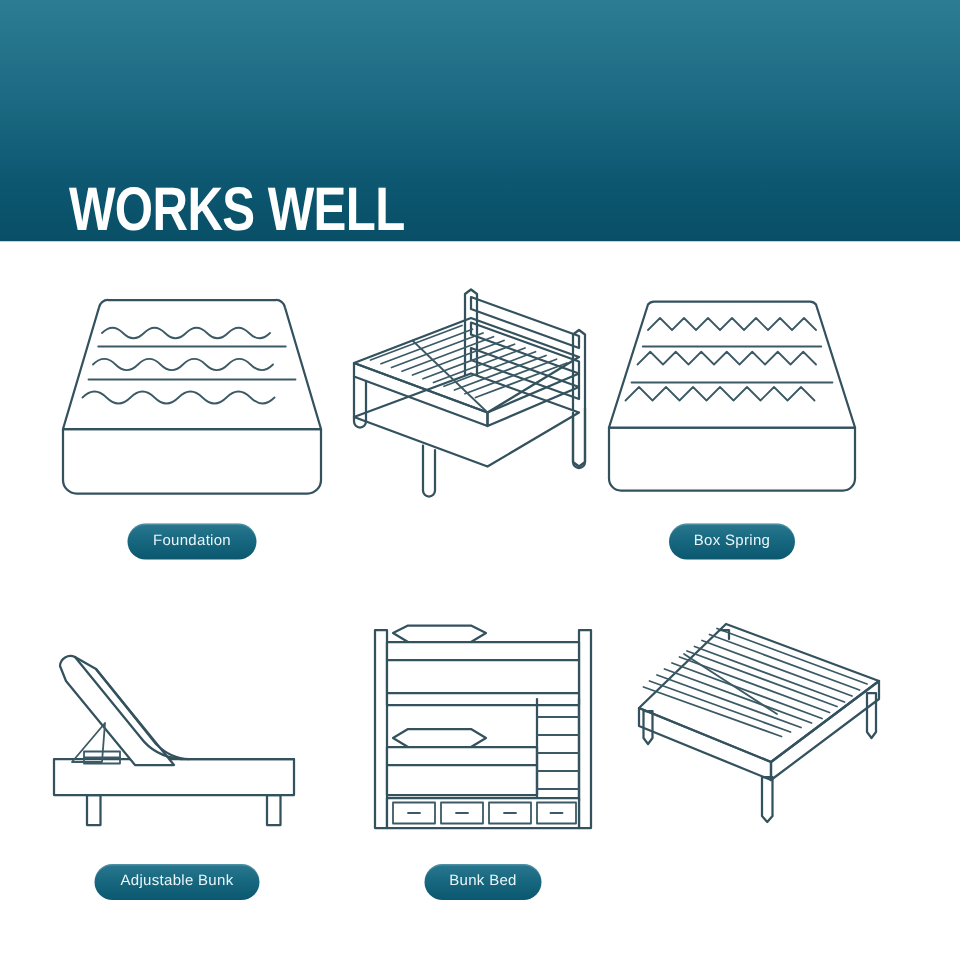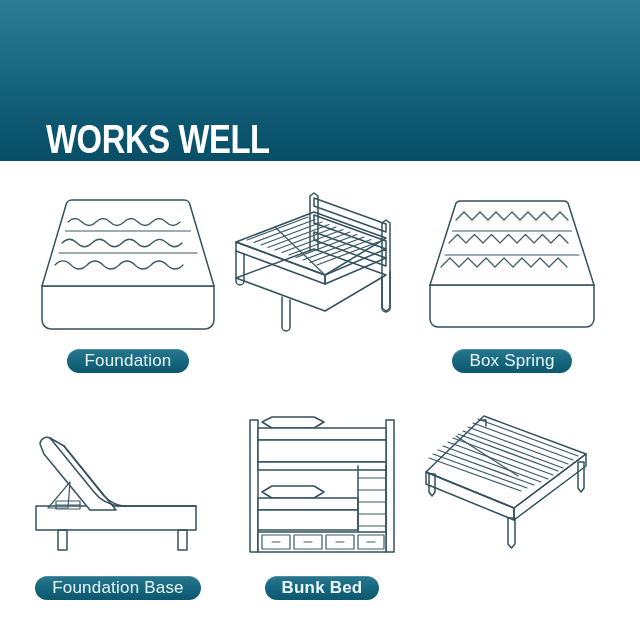--- a/index.html
+++ b/index.html
@@ -82,21 +82,21 @@
     top: 170px;
     width: 200px;
     text-align: center;
   }
   .pill {
     display: inline-block;
     padding: 4px 17px 5px 17px;
     border-radius: 14px;
     background: linear-gradient(180deg, #2a7890 0%, #176880 45%, #0b586f 100%);
     color: #eaf5f8;
-    font-size: 17px;
+    font-size: 10px;
     line-height: 15px;
     letter-spacing: 0.2px;
     white-space: nowrap;
     box-shadow: inset 0 1px 0 rgba(255,255,255,0.18);
   }
 
   
   .ln {
     fill: none;
     stroke: #33525e;
@@ -184,21 +184,21 @@
 
           <path class="ln-thin" d="M53 48 l50 48"></path>
 
           <path class="ln" d="M14 72 v30 a4 4 0 0 0 8 0 v-27"></path>
           <path class="ln" d="M60 118 v30 a4 4 0 0 0 8 0 v-27"></path>
           <path class="ln" d="M160 96 v33 a4 4 0 0 0 8 0 v-36"></path>
         </svg>
       </div>
     </div>
 
-    <div class="cell" style="left:412px; top:18px;">
+    <div class="cell" style="left:388px; top:18px;">
       <div class="art">
         <svg viewBox="0 0 200 172" xmlns="http://www.w3.org/2000/svg">
 
           <path class="ln fillw" d="M18 106 h164 v34 a8 8 0 0 1 -8 8 h-148 a8 8 0 0 1 -8 -8 z"></path>
 
           <path class="ln fillw" d="M48 22 h104 a5 5 0 0 1 4 2 l26 82 h-164 l26 -82 a5 5 0 0 1 4 -2 z"></path>
 
           <path class="ln-thin" d="M44 41 l8 -8 l8 8 l8 -8 l8 8 l8 -8 l8 8 l8 -8 l8 8 l8 -8 l8 8 l8 -8 l8 8 l8 -8 l8 8"></path>
           <path class="ln-thin" d="M37 64 l8.5 -8.5 l8.5 8.5 l8.5 -8.5 l8.5 8.5 l8.5 -8.5 l8.5 8.5 l8.5 -8.5 l8.5 8.5 l8.5 -8.5 l8.5 8.5 l8.5 -8.5 l8.5 8.5 l8.5 -8.5 l8.5 8.5"></path>
           <path class="ln-thin" d="M29 88 l9 -9 l9 9 l9 -9 l9 9 l9 -9 l9 9 l9 -9 l9 9 l9 -9 l9 9 l9 -9 l9 9 l9 -9 l9 9"></path>
@@ -226,25 +226,25 @@
 
           <path class="ln-thin" d="M30 102 l22 -26 l-2 26 z"></path>
           <path class="ln-thin" d="M38 95 h24 v8 h-24 z"></path>
           <path class="ln-thin" d="M38 99 h24"></path>
 
           <path class="ln" d="M40 124 h9 v20 h-9 z"></path>
           <path class="ln" d="M160 124 h9 v20 h-9 z"></path>
         </svg>
       </div>
       <div class="pill-wrap">
-        <span class="pill">Foundation Base</span>
-      </div>
-    </div>
-
-    <div class="cell" style="left:222px; top:245px;font-weight:bold;">
+        <span class="pill">Adjustable Bunk</span>
+      </div>
+    </div>
+
+    <div class="cell" style="left:222px; top:245px;">
       <div class="art">
         <svg viewBox="0 0 200 172" xmlns="http://www.w3.org/2000/svg">
 
           <path class="ln fillw" d="M28 14 h8 v132 h-8 z"></path>
 
           <path class="ln fillw" d="M164 14 h8 v132 h-8 z"></path>
 
           <path class="ln fillw" d="M40 16 l10 -5 h42 l10 5 l-10 6 h-42 z"></path>
 
           <path class="ln fillw" d="M36 22 h128 v12 h-128 z"></path>

